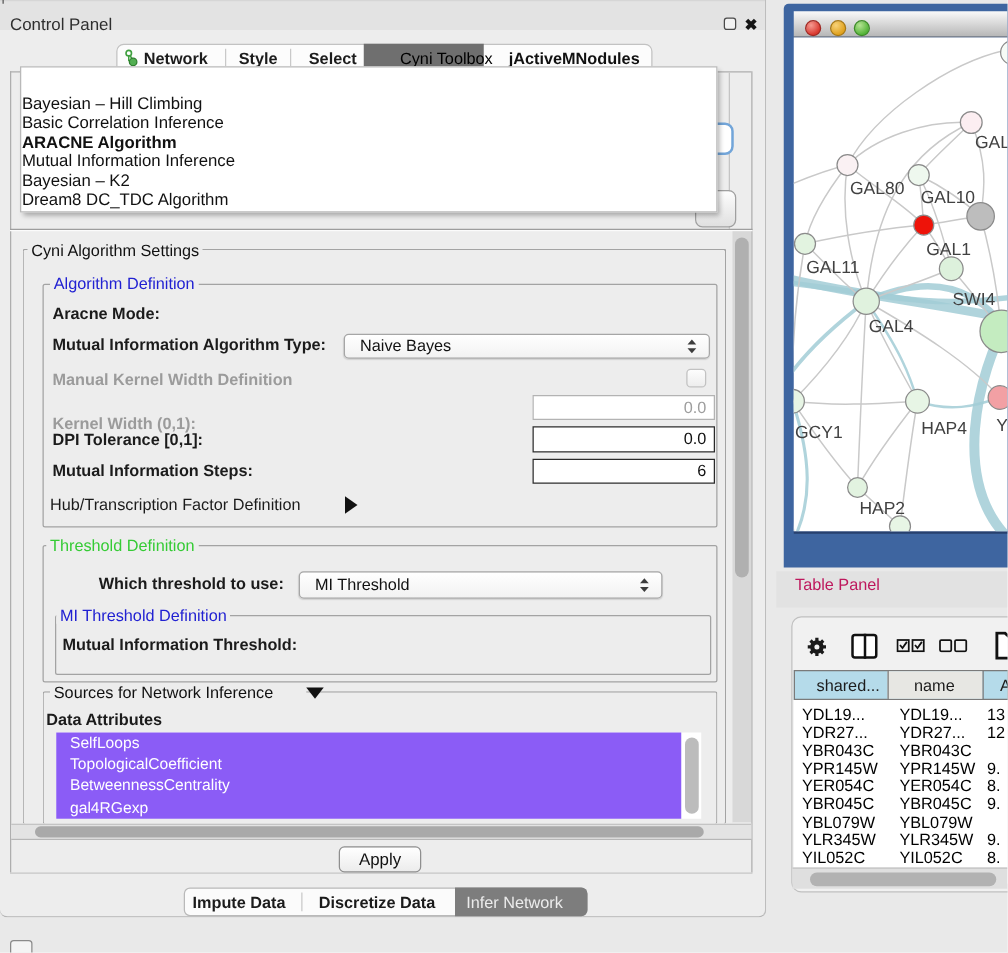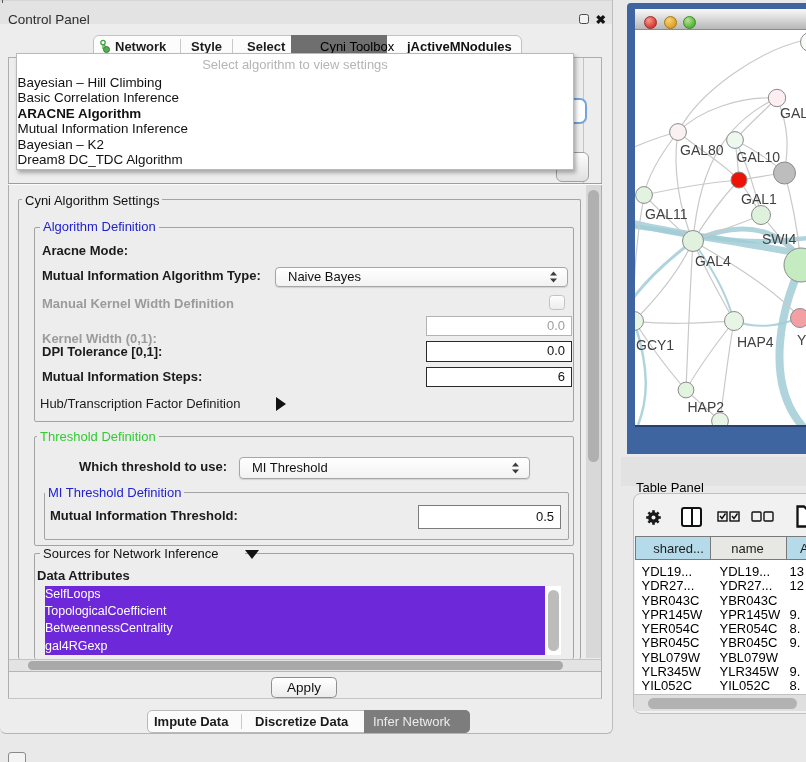--- a/index.html
+++ b/index.html
@@ -97,48 +97,46 @@
 <svg style="position:absolute;right:9px;top:4px" width="9" height="12">
         <path d="M4.5 0.5 L8 4.5 H1 Z" fill="#3c3c3c"></path>
         <path d="M4.5 11.5 L1 7.5 H8 Z" fill="#3c3c3c"></path>
       </svg>
     </div>
 
 <div class="g" style="left:44px;top:492px;width:523px;height:46px"></div>
 <div class="gt" style="left:45px;top:486px;color:#2121d2">MI Threshold Definition</div>
 
 <div class="lbl bold" style="left:50px;top:509px">Mutual Information Threshold:</div>
-<div class="fl" style="left:418px;top:505px;width:143px;height:24px;line-height:22px;border:1px solid #7c7c7c">0.5</div>
 
 <div class="g" style="left:34px;top:553px;width:538px;height:105px;border-bottom:none"></div>
 <div class="gt" style="left:40px;top:547px;color:#111;padding-right:26px">Sources for Network Inference</div>
 <div class="tri-d" style="left:245px;top:550px"></div>
 
 <div class="lbl bold" style="left:37px;top:569px">Data Attributes</div>
 <div class="a" style="left:45px;top:586px;width:516px;height:69px;background:#fff"></div>
-<div class="a" style="left:45px;top:586px;width:500px;height:69px;background:#6d28d9;color:#fff;font-size:12.5px;line-height:17.2px;box-sizing:border-box">SelfLoops<br>TopologicalCoefficient<br>BetweennessCentrality<br>gal4RGexp</div>
+<div class="a" style="left:45px;top:586px;width:500px;height:69px;background:#8b5cf6;color:#fff;font-size:12.5px;line-height:17.2px;padding-left:11px;box-sizing:border-box">SelfLoops<br>TopologicalCoefficient<br>BetweennessCentrality<br>gal4RGexp</div>
 <div class="a" style="left:547.5px;top:590px;width:11px;height:61px;background:#bcbcbc;border-radius:5.5px"></div>
 
 <div class="a" style="left:9px;top:659px;width:592px;height:12px;background:#e3e3e3;border-top:1px solid #c4c4c4;box-sizing:border-box"></div>
 <div class="a" style="left:28px;top:661px;width:535px;height:9px;background:#a9a9a9;border-radius:4.5px"></div>
 <div class="a" style="left:9px;top:671px;width:592px;height:1px;background:#b6b6b6"></div>
 
 <div class="a" style="left:271px;top:677px;width:66px;height:21px;border:1px solid #8f8f8f;border-radius:4.5px;background:linear-gradient(#ffffff,#ececec);font-size:13.5px;color:#111;text-align:center;line-height:20px;box-sizing:border-box;font-weight:500">Apply</div>
 
 <div class="a" style="left:147px;top:710px;width:323px;height:23px;background:#fbfbfb;border:1px solid #b9b9b9;border-radius:5px;box-sizing:border-box"></div>
 <div class="a" style="left:241px;top:714px;width:1px;height:15px;background:#c9c9c9"></div>
 <div class="a" style="left:364px;top:710px;width:106px;height:23px;background:#7d7d7d;border-radius:0 5px 5px 0"></div>
 <div class="lbl bold" style="left:154px;top:715px">Impute Data</div>
 <div class="lbl bold" style="left:255px;top:715px">Discretize Data</div>
 <div class="lbl" style="left:373px;top:715px;color:#ececec">Infer Network</div>
 
 <div class="a" style="left:8px;top:752px;width:16px;height:12px;border:1.5px solid #8a8a8a;border-radius:3px;background:#f4f4f4"></div>
 
 <div class="a" style="left:16px;top:53px;width:558px;height:117px;background:#fff;border:1px solid #b9b9b9;box-shadow:2px 3px 4px rgba(0,0,0,0.3);box-sizing:border-box"></div>
-<div class="a" style="left:16px;top:57px;width:558px;height:15px;font-size:13px;color:#b5b5b5;text-align:center">Select algorithm to view settings</div>
 <div class="a" style="left:17.5px;top:75px;font-size:13.4px;color:#111;line-height:15.4px;white-space:nowrap">Bayesian – Hill Climbing<br>Basic Correlation Inference<br><b>ARACNE Algorithm</b><br>Mutual Information Inference<br>Bayesian – K2<br>Dream8 DC_TDC Algorithm</div>
 
 <div class="a" style="left:627px;top:3px;width:180px;height:451px;background:#3e65a0;border-radius:4px 0 0 0"></div>
 <div class="a" style="left:635px;top:9px;width:171px;height:21px;background:linear-gradient(#f9f9f9,#b7b7b7);border-bottom:1px solid #8a8a8a;box-sizing:border-box"></div>
 <div class="a" style="left:644px;top:15.5px;width:11px;height:11px;border-radius:50%;background:radial-gradient(circle at 35% 30%,#f59b92,#d93a31 70%);border:0.5px solid #9f2a24"></div>
 <div class="a" style="left:663.5px;top:15.5px;width:11px;height:11px;border-radius:50%;background:radial-gradient(circle at 35% 30%,#f7d27a,#e0a21f 70%);border:0.5px solid #a67817"></div>
 <div class="a" style="left:683px;top:15.5px;width:11px;height:11px;border-radius:50%;background:radial-gradient(circle at 35% 30%,#b5e393,#55b43a 70%);border:0.5px solid #3e8a2a"></div>
 <div class="a" style="left:635px;top:425px;width:171px;height:2px;background:#27406e"></div>
 
 <svg class="a" style="left:635px;top:30px;background:#fff" width="171" height="395" viewBox="635 30 171 395">
@@ -211,21 +209,21 @@
 <text x="762" y="244">SWI4</text>
 <text x="695" y="265.5">GAL4</text>
 <text x="636" y="350">GCY1</text>
 <text x="797" y="345">YP</text>
 <text x="737" y="347">HAP4</text>
 <text x="687.5" y="411.5">HAP2</text>
 </g>
 </svg>
 
 <div class="a" style="left:621px;top:457px;width:185px;height:29px;background:#e2e2e2"></div>
-<div class="a" style="left:636px;top:480px;font-size:13px;color:#000000;line-height:15px">Table Panel</div>
+<div class="a" style="left:636px;top:460px;font-size:13px;color:#be185d;line-height:15px">Table Panel</div>
 
 <div class="a" style="left:633px;top:493px;width:180px;height:221px;background:#f1f1f1;border:1px solid #c0c0c0;border-radius:8px 0 0 8px;box-sizing:border-box"></div>
 
 <svg class="a" style="left:645px;top:509px" width="17" height="17" viewBox="0 0 17 17">
 <g fill="#1a1a1a">
         <circle cx="8.5" cy="8.5" r="5.4"></circle>
 <g stroke="#1a1a1a" stroke-width="2.6">
           <line x1="8.5" y1="1.2" x2="8.5" y2="15.8"></line>
           <line x1="1.2" y1="8.5" x2="15.8" y2="8.5"></line>
           <line x1="3.4" y1="3.4" x2="13.6" y2="13.6"></line>

